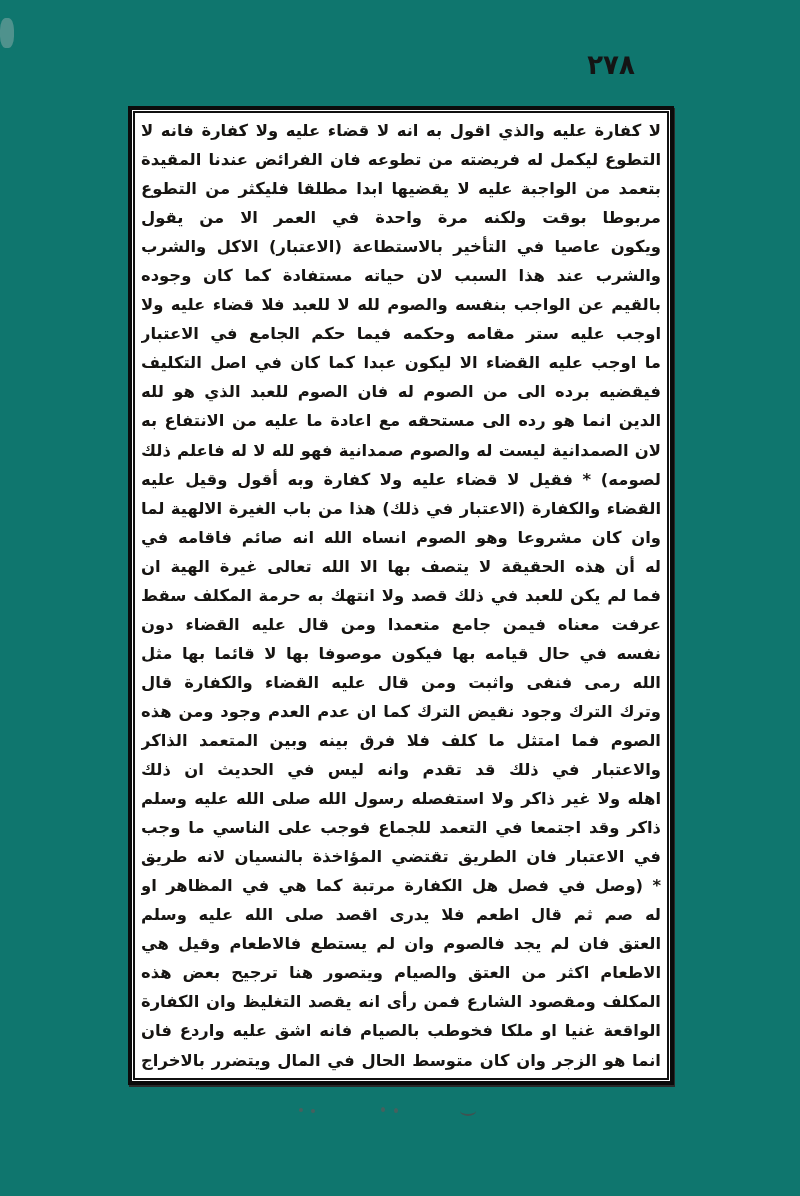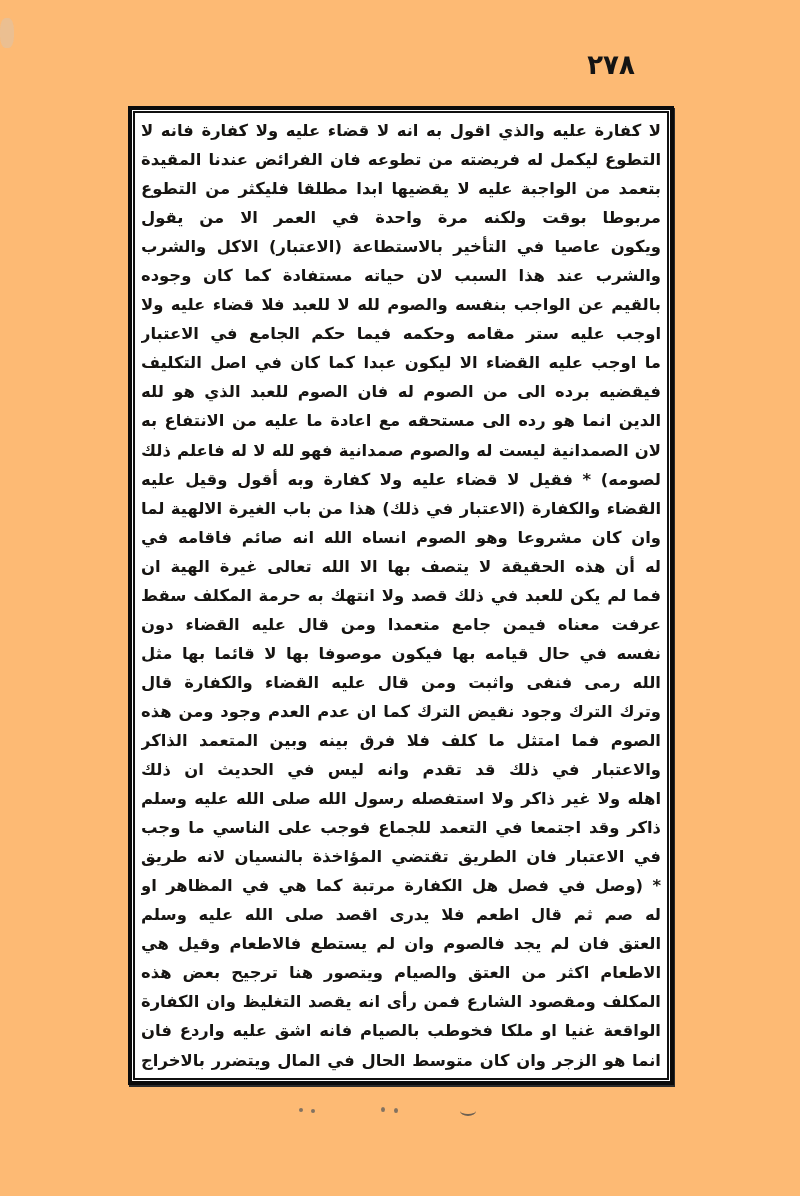--- a/index.html
+++ b/index.html
@@ -2,21 +2,21 @@
 <html lang="ar"><head>
 <meta charset="utf-8">
 <style>
   html,body{margin:0;padding:0;}
   body{
     width:800px;height:1196px;position:relative;
     background:#ffffff;
     font-family:"DejaVu Sans",sans-serif;
     overflow:hidden;
   }
-  .scan-page{position:absolute;inset:0;background:#fdba74;}
+  .scan-page{position:absolute;inset:0;background:#0f766e;}
   .page-number{
     position:absolute;top:50px;left:576px;width:70px;
     font-size:26px;font-weight:bold;color:#141414;
     text-align:center;direction:rtl;
     transform:scaleY(1.05);
     letter-spacing:1px;
   }
   .frame-outer{
     position:absolute;left:128px;top:106px;width:546px;height:979px;
     border:4px solid #0b0b0b;box-sizing:border-box;background:#fff;

